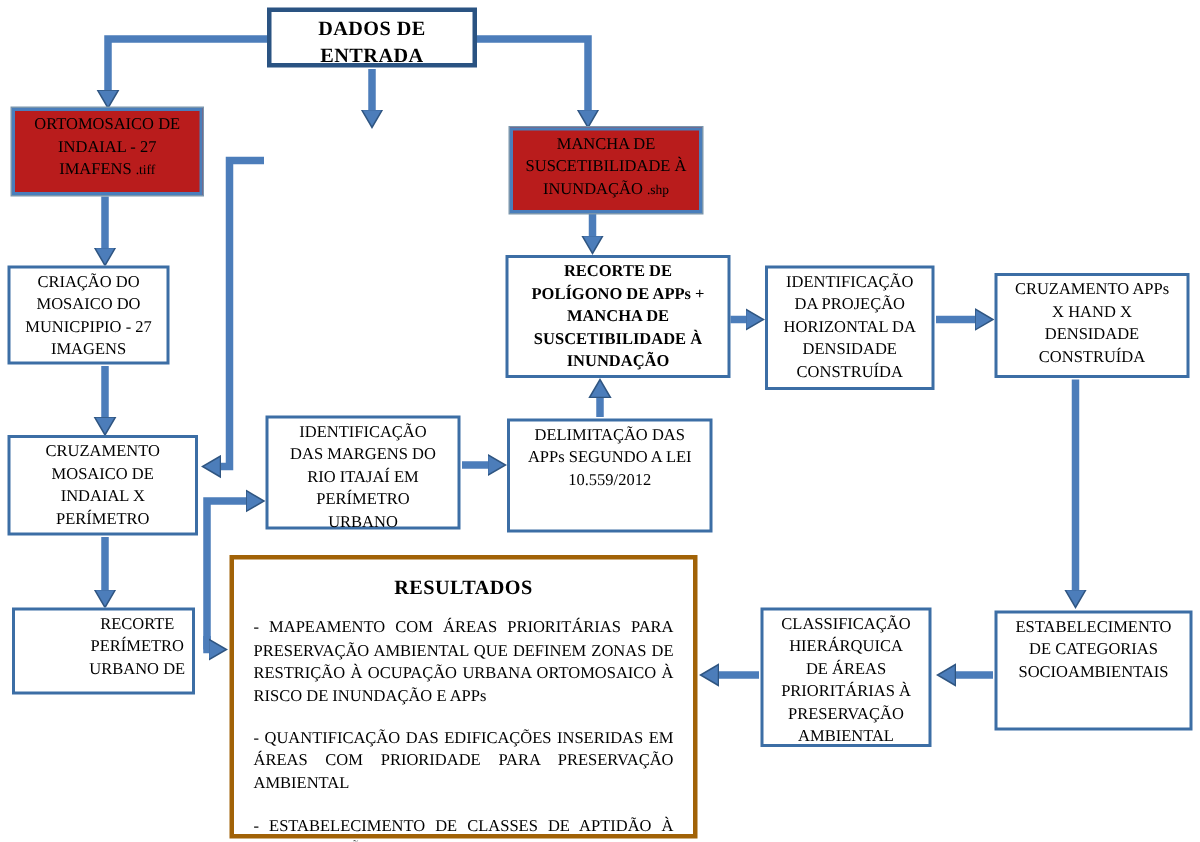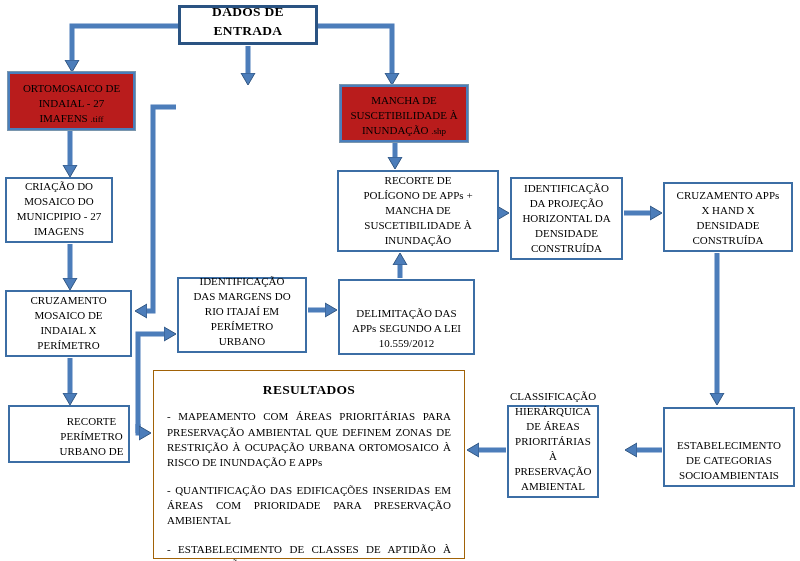--- a/index.html
+++ b/index.html
@@ -11,33 +11,33 @@
     color:#000;
     overflow:hidden;
   }
   #wires{position:absolute;left:0;top:0;width:800px;height:561px;}
   .box{
     position:absolute;
     box-sizing:border-box;
     border:2px solid #3c6ea5;
     background:#ffffff;
     display:flex;
-    align-items:flex-end;
+    align-items:flex-start;
     justify-content:center;
     text-align:center;
     font-size:11px;
     line-height:1.36;
     padding:2px 3px;
   }
   .box .label{white-space:pre-line;}
   .box .suffix{font-size:9px;white-space:pre;}
   .gray{background:#b91c1c;border-color:#4a7ebb;box-shadow:0 0 0 1px #7a96ad;}
   .title-box{border:3px solid #2a5382;font-weight:bold;font-size:13.5px;letter-spacing:.3px;}
   .results{
-    border:1px solid #a16207;
+    border:3px solid #a16207;
     display:block;
     text-align:left;
     padding:8px 13px 6px 13px;
   }
   .results .res-title{
     text-align:center;
     font-weight:bold;
     font-size:13.5px;
     letter-spacing:.3px;
     margin:2px 0 10px 0;
@@ -112,21 +112,21 @@
 INDAIAL X
 PERÍMETRO</div>
   </div>
 
   <div class="box" style="left:8px;top:405px;width:122px;height:58px;padding-left:48px;">
     <div class="label">RECORTE
 PERÍMETRO
 URBANO DE</div>
   </div>
 
-  <div class="box" style="left:337px;top:170px;width:162px;height:82px;">
+  <div class="box" style="left:337px;top:170px;width:150px;height:82px;font-weight:bold;">
     <div class="label">RECORTE DE
 POLÍGONO DE APPs +
 MANCHA DE
 SUSCETIBILIDADE À
 INUNDAÇÃO</div>
   </div>
 
   <div class="box" style="left:510px;top:177px;width:113px;height:83px;">
     <div class="label">IDENTIFICAÇÃO
 DA PROJEÇÃO
@@ -156,21 +156,21 @@
 10.559/2012</div>
   </div>
 
   <div class="box results" style="left:153px;top:370px;width:312px;height:189px;">
     <div class="res-title">RESULTADOS</div>
     <p>- MAPEAMENTO COM ÁREAS PRIORITÁRIAS PARA PRESERVAÇÃO AMBIENTAL QUE DEFINEM ZONAS DE RESTRIÇÃO À OCUPAÇÃO URBANA ORTOMOSAICO À RISCO DE INUNDAÇÃO E APPs</p>
     <p>- QUANTIFICAÇÃO DAS EDIFICAÇÕES INSERIDAS EM ÁREAS COM PRIORIDADE PARA PRESERVAÇÃO AMBIENTAL</p>
     <p>- ESTABELECIMENTO DE CLASSES DE APTIDÃO À URBANIZAÇÃO</p>
   </div>
 
-  <div class="box" style="left:507px;top:405px;width:92px;height:93px;">
+  <div class="box" style="left:507px;top:405px;width:114px;height:93px;">
     <div class="label">CLASSIFICAÇÃO
 HIERÁRQUICA
 DE ÁREAS
 PRIORITÁRIAS À
 PRESERVAÇÃO
 AMBIENTAL</div>
   </div>
 
   <div class="box" style="left:663px;top:407px;width:132px;height:80px;">
     <div class="label">ESTABELECIMENTO

